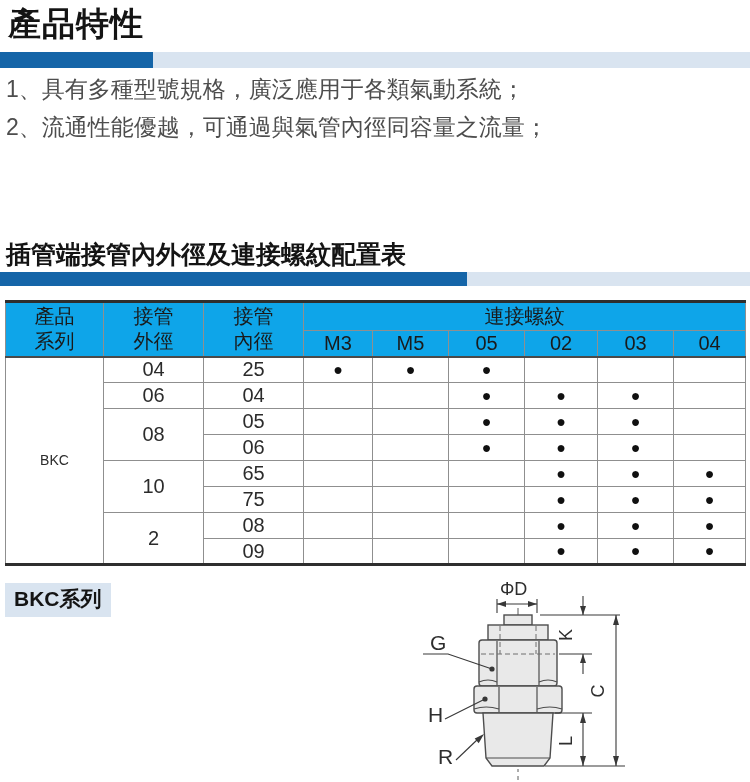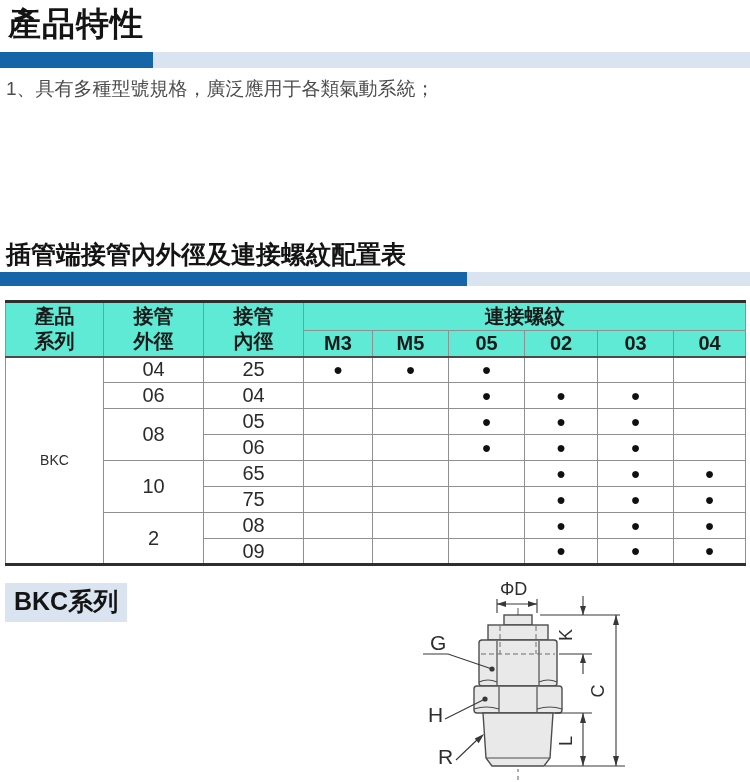--- a/index.html
+++ b/index.html
@@ -11,36 +11,36 @@
            color:#141414; letter-spacing:1px; }
   .bar { position:absolute; left:0; width:750px; display:flex; }
   .bar-1 { top:52px; height:16px; }
   .bar-2 { top:272px; height:14px; }
   .bar-dark { background:#1565a8; }
   .bar-1 .bar-dark { width:153px; }
   .bar-2 .bar-dark { width:467px; }
   .bar-light { flex:1; background:#d9e4f0; }
 
   .features { position:absolute; left:6px; top:70px; width:742px; margin:0; padding:0; list-style:none; }
-  .features li { font-size:19px; line-height:38px; color:#4d4d4d; white-space:nowrap; }
+  .features li { font-size:23px; line-height:38px; color:#4d4d4d; white-space:nowrap; }
 
   .sec-title { position:absolute; left:6px; top:238px; margin:0; font-size:25px; font-weight:800; color:#141414; }
 
   table.spec { position:absolute; left:5px; top:300px; width:740px; border-collapse:collapse;
                table-layout:fixed; border-top:3px solid #2e2e2e; border-bottom:3px solid #2e2e2e; }
   .spec th, .spec td { border:1px solid #8f8f8f; text-align:center; vertical-align:middle; padding:0; }
   .spec thead { border-bottom:2px solid #4a4a4a; }
-  .spec thead th { background:#5eead4; font-size:20px; font-weight:700; color:#1a1a1a; height:26px; }
+  .spec thead th { background:#0ea5e9; font-size:20px; font-weight:400; color:#1a1a1a; height:26px; }
   .spec thead th .hline { line-height:25px; }
   .spec tbody td { height:26px; font-size:20px; font-weight:400; color:#2b2b2b; background:#fff; }
   .spec td.series-cell { font-size:14px; }
   .spec td.dot-cell { font-size:16px; color:#101010; }
 
   .badge { position:absolute; left:5px; top:583px; background:#d9e4f0; color:#141414;
-           font-size:25px; font-weight:800; padding:2px 9px 4px 9px; }
+           font-size:21px; font-weight:800; padding:2px 9px 4px 9px; }
 
   .diagram { position:absolute; left:420px; top:578px; width:330px; height:204px; }
   .diagram .part { fill:#e9e9e9; stroke:#4d4d4d; stroke-width:1.4; }
   .diagram .edge { fill:none; stroke:#4d4d4d; stroke-width:1.2; }
   .diagram .hidden { fill:none; stroke:#6f6f6f; stroke-width:1; stroke-dasharray:5 3; }
   .diagram .cline { stroke:#5a5a5a; stroke-width:1; stroke-dasharray:13 4 3 4; }
   .diagram .dim { stroke:#383838; stroke-width:1.1; fill:none; }
   .diagram .ah { fill:#383838; stroke:none; }
   .diagram text { fill:#2e2e2e; font-family:"Liberation Sans", sans-serif; }
   .diagram .dimtxt { font-size:18px; }
@@ -53,20 +53,21 @@
 
   <h1 class="title">產品特性</h1>
 
   <div class="bar bar-1">
     <div class="bar-dark"></div>
     <div class="bar-light"></div>
   </div>
 
   <ul class="features">
     <li>1、具有多種型號規格，廣泛應用于各類氣動系統；</li>
+    <li>2、流通性能優越，可通過與氣管內徑同容量之流量；</li>
   </ul>
 
   <h2 class="sec-title">插管端接管內外徑及連接螺紋配置表</h2>
 
   <div class="bar bar-2">
     <div class="bar-dark"></div>
     <div class="bar-light"></div>
   </div>
 
   <table class="spec">

